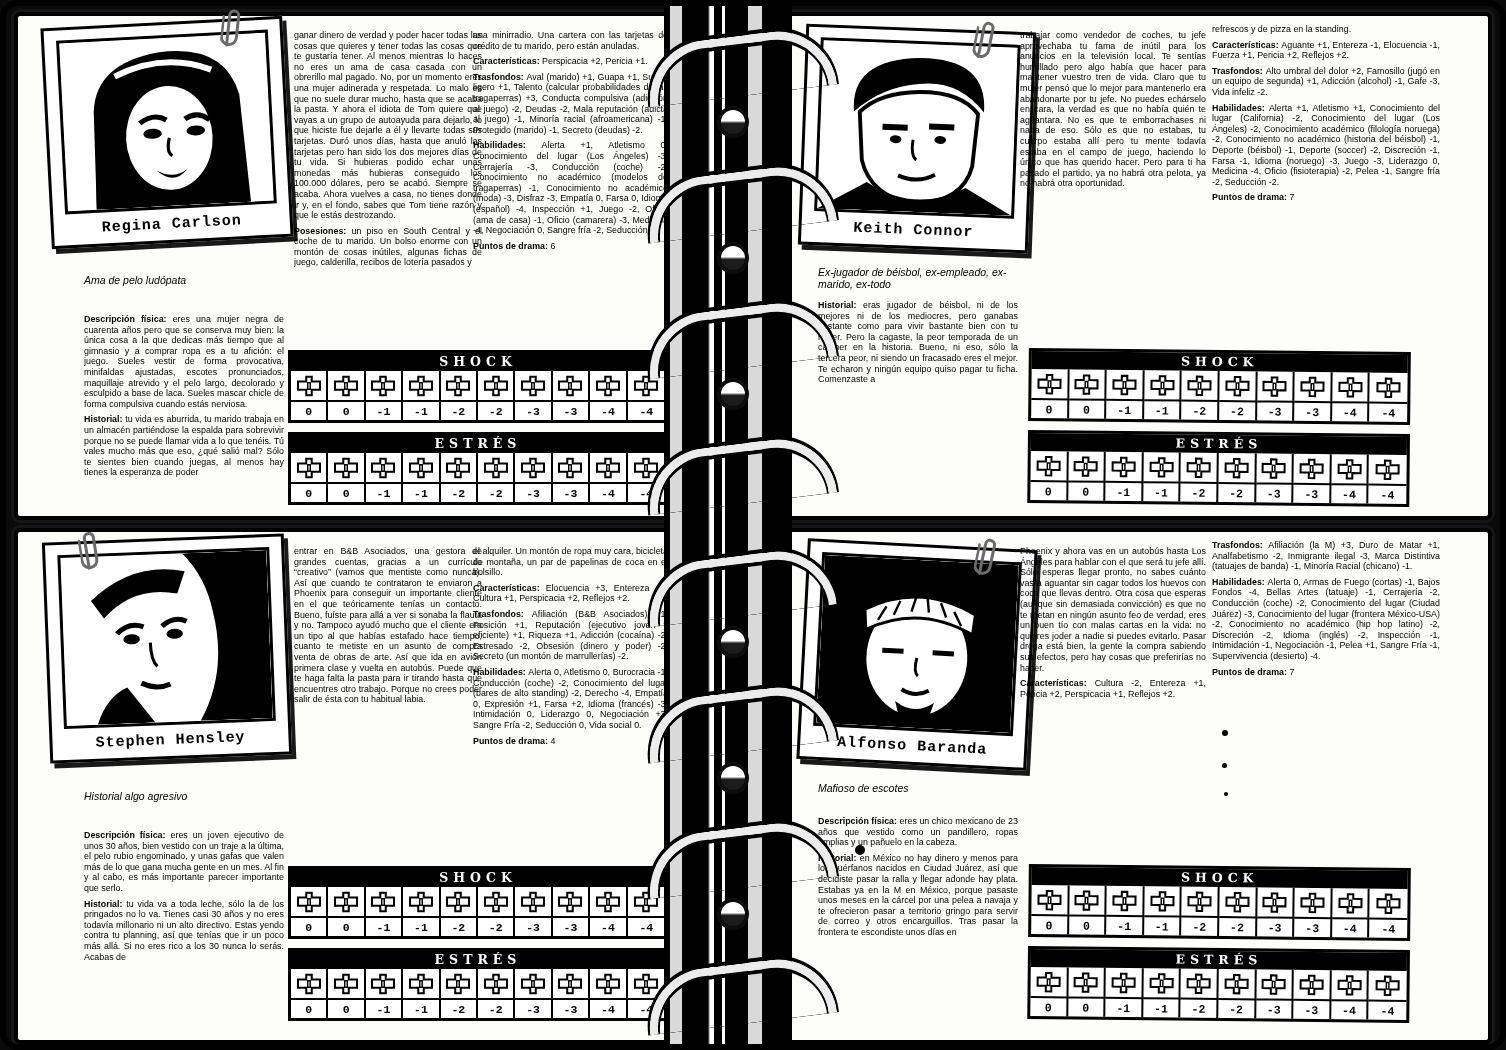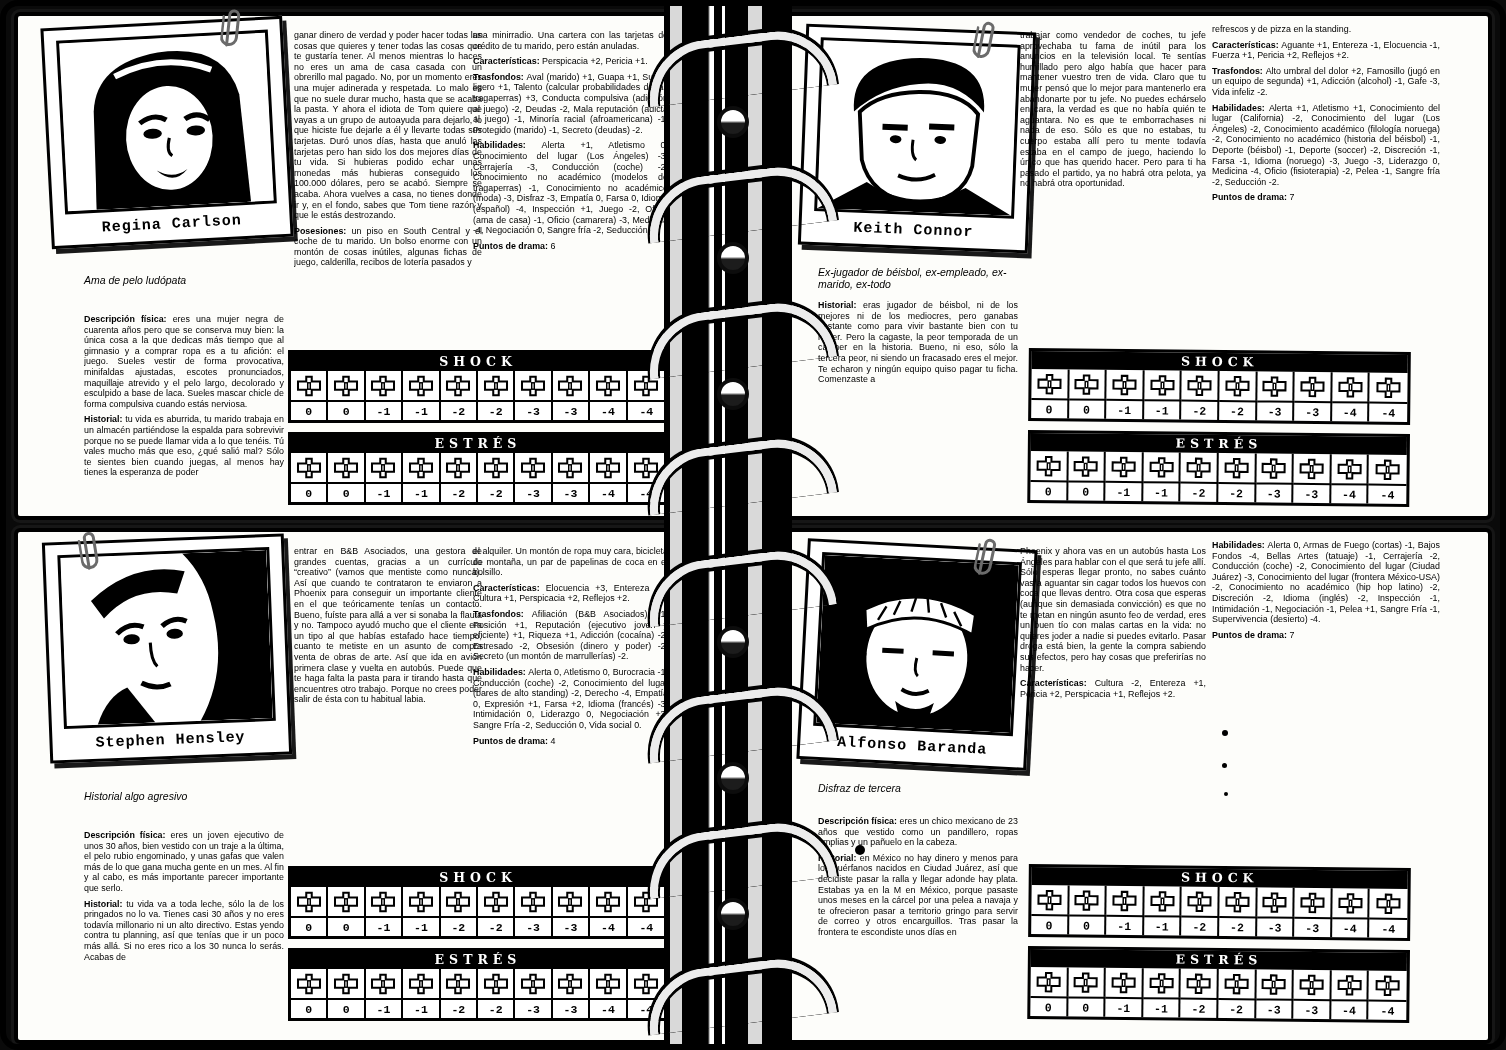--- a/index.html
+++ b/index.html
@@ -682,30 +682,31 @@
           <path d="M58 62 l8 -14 M74 56 l6 -14 M92 52 l4 -14 M110 52 l-2 -14 M128 56 l-6 -14 M144 64 l-8 -14" stroke="#000" stroke-width="2.5"></path>
           <path d="M64 92 h22 M116 92 h22" stroke="#000" stroke-width="5"></path>
           <path d="M100 98 q-3 14 2 18" stroke="#000" stroke-width="3" fill="none"></path>
           <path d="M86 130 q14 8 28 0" stroke="#000" stroke-width="4" fill="none"></path>
           <path d="M80 142 q20 14 40 0 l-6 20 h-28 Z" fill="#000"></path>
           <path d="M48 96 q-6 40 18 62 L20 168 V96 Z" fill="#000"></path>
         </svg>
       </div>
       <div class="photo-name">Alfonso Baranda</div>
     </div>
-    <div class="subtitle">Disfraz de tercera</div>
+    <div class="subtitle">Mafioso de escotes</div>
     <div class="col col1">
         <p class="para"><b>Descripción física: </b>eres un chico mexicano de 23 años que vestido como un pandillero, ropas amplias y un pañuelo en la cabeza.</p>
         <p class="para"><b>Historial: </b>en México no hay dinero y menos para los huérfanos nacidos en Ciudad Juárez, así que decidiste pasar la ralla y llegar adonde hay plata. Estabas ya en la M en México, porque pasaste unos meses en la cárcel por una pelea a navaja y te ofrecieron pasar a territorio gringo para servir de correo y otros encarguillos. Tras pasar la frontera te escondiste unos días en</p>
       </div>
     <div class="col col2">
         <p class="para">Phoenix y ahora vas en un autobús hasta Los Ángeles para hablar con el que será tu jefe allí. Sólo esperas llegar pronto, no sabes cuánto vas a aguantar sin cagar todos los huevos con coca que llevas dentro. Otra cosa que esperas (aunque sin demasiada convicción) es que no te metan en ningún asunto feo de verdad, eres un buen tío con malas cartas en la vida: no quieres joder a nadie si puedes evitarlo. Pasar droga está bien, la gente la compra sabiendo sus efectos, pero hay cosas que preferirías no hacer.</p>
         <p class="para"><b>Características: </b>Cultura -2, Entereza +1, Pericia +2, Perspicacia +1, Reflejos +2.</p>
       </div>
     <div class="col col3">
+        <p class="para"><b>Trasfondos: </b>Afiliación (la M) +3, Duro de Matar +1, Analfabetismo -2, Inmigrante ilegal -3, Marca Distintiva (tatuajes de banda) -1, Minoría Racial (chicano) -1.</p>
         <p class="para"><b>Habilidades: </b>Alerta 0, Armas de Fuego (cortas) -1, Bajos Fondos -4, Bellas Artes (tatuaje) -1, Cerrajería -2, Conducción (coche) -2, Conocimiento del lugar (Ciudad Juárez) -3, Conocimiento del lugar (frontera México-USA) -2, Conocimiento no académico (hip hop latino) -2, Discreción -2, Idioma (inglés) -2, Inspección -1, Intimidación -1, Negociación -1, Pelea +1, Sangre Fría -1, Supervivencia (desierto) -4.</p>
         <p class="para"><b>Puntos de drama: </b>7</p>
       </div>
     <div class="tracks">
       <div class="track">
           <div class="t-head">SHOCK</div>
           <div class="t-row">
             <div class="t-cell">
               <svg viewBox="0 0 28 24">
                 <path d="M11 2 h6 v5 h9 v9 h-9 v6 h-6 v-6 H2 V7 h9 z" fill="#fff" stroke="#000" stroke-width="2.2"></path>

